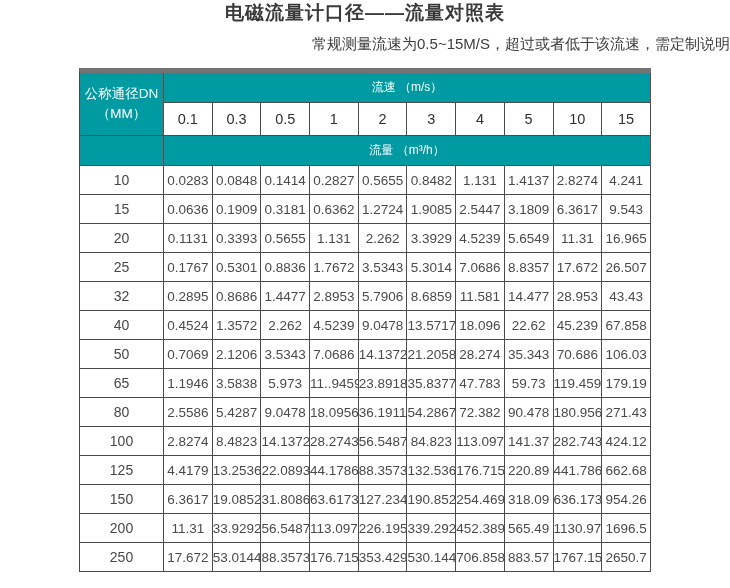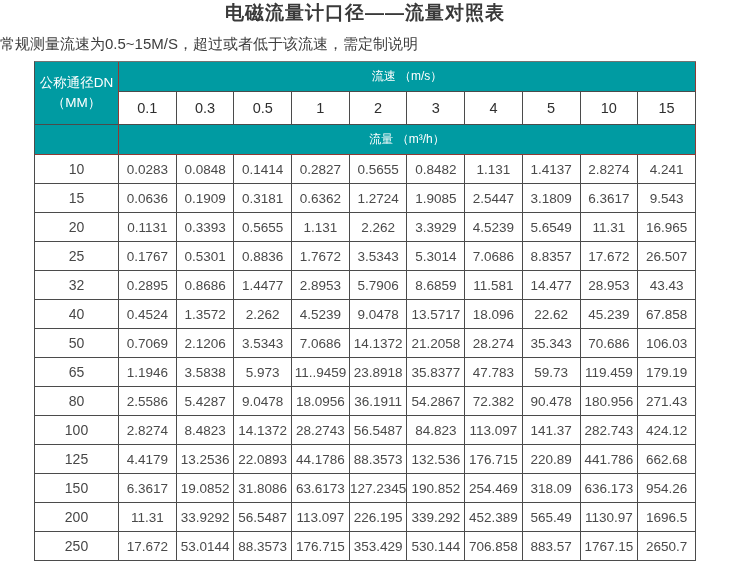--- a/index.html
+++ b/index.html
@@ -14,32 +14,32 @@
   .title {
     margin-top: 0;
     text-align: center;
     font-size: 19px;
     font-weight: bold;
     color: #3a3a3a;
     letter-spacing: 1px;
   }
   .subtitle {
     margin-top: 9px;
-    text-align: left;
+    text-align: right;
     font-size: 15px;
     color: #3d3d3d;
   }
 
   table.flow {
-    margin: 7px auto 0;
-    width: 662px;
+    margin: 14px auto 0;
+    width: 572px;
     border-collapse: separate;
     border-spacing: 0;
     table-layout: fixed;
-    border-top: 1px solid #737373;
+    border-top: 5px solid #737373;
     border-left: 1px solid #4b4b4b;
   }
   col.dn-col { width: 84px; }
 
   th, td {
     padding: 0;
     text-align: center;
     vertical-align: middle;
     border-right: 1px solid #4b4b4b;
     border-bottom: 1px solid #4b4b4b;

